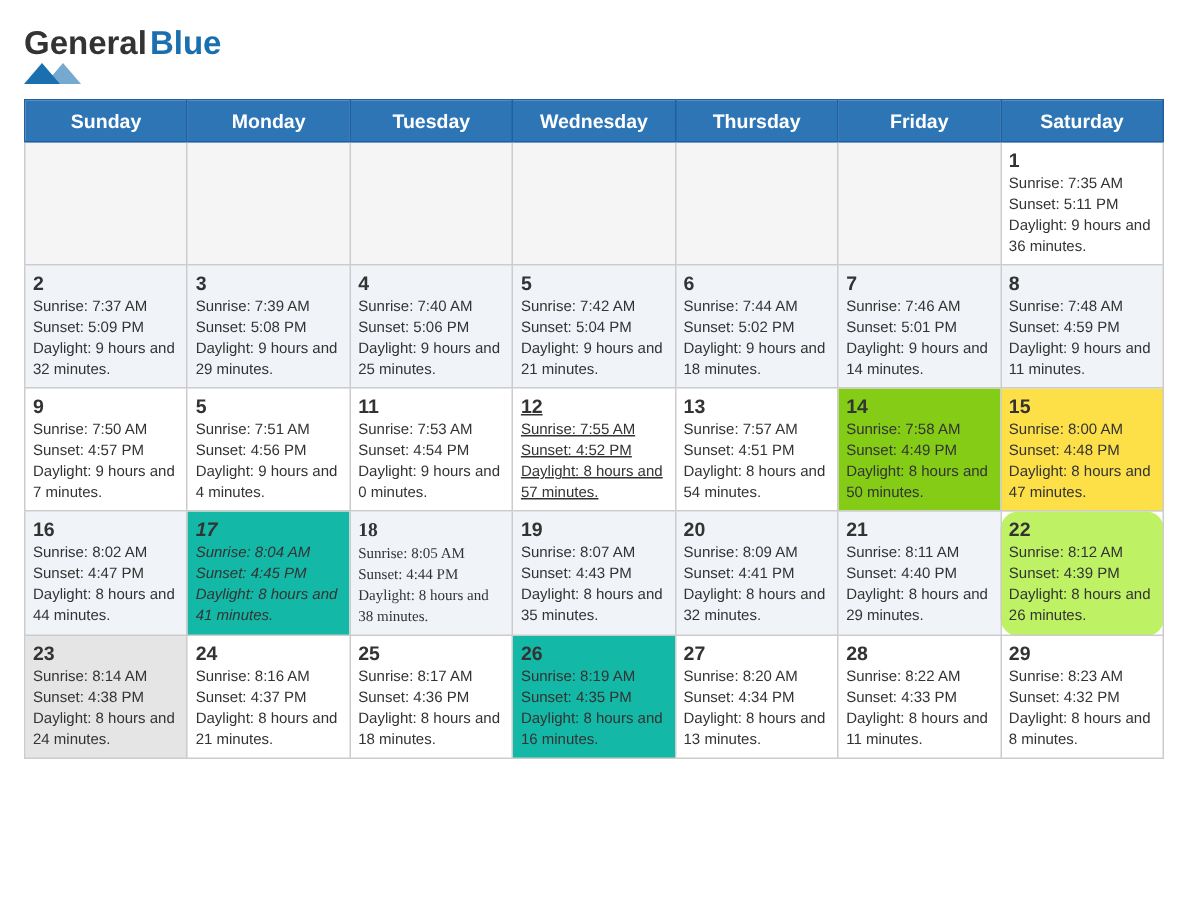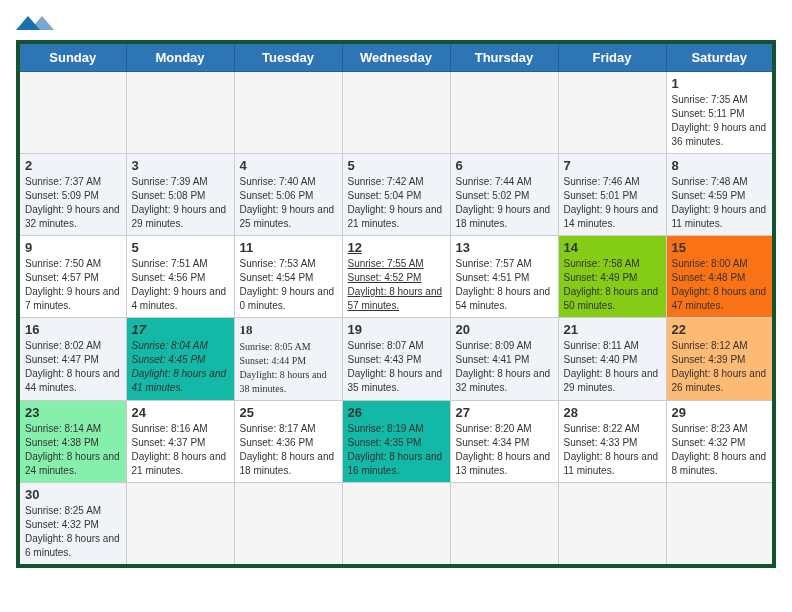--- a/index.html
+++ b/index.html
@@ -29,21 +29,21 @@
       font-weight: bold;
       color: #333;
     }
     .location {
       font-size: 14px;
       color: #555;
     }
     .calendar {
       width: 100%;
       border-collapse: collapse;
-      border: 4px solid #14532d;
+      border: 1px solid #14532d;
       padding-left: 46px;
     }
     .calendar th {
       background: #2e75b6;
       color: #fff;
       font-size: 13px;
       font-weight: bold;
       text-align: center;
       padding: 6px 4px;
       border: 1px solid #2060a0;
@@ -76,20 +76,24 @@
     }
     tr:nth-child(even) td:not(.empty) {
       background: #f0f4f8;
     }
   </style>
 </head>
 <body>
 
 <div class="header">
   <div class="logo">
+    <div style="display:flex;align-items:center;gap:2px;">
+      <span style="font-size:22px;font-weight:bold;color:#333;">General</span>
+      <span style="font-size:22px;font-weight:bold;color:#1a6faf;">Blue</span>
+    </div>
     <svg width="50" height="14" viewBox="0 0 50 14">
       <polygon points="0,14 12,0 24,14" fill="#1a6faf"></polygon>
       <polygon points="14,14 26,0 38,14" fill="#1a6faf" opacity="0.6"></polygon>
     </svg>
   </div>
   <div class="title-block">
     <div class="month-title"></div>
     <div class="location"></div>
   </div>
 </div>
@@ -167,21 +171,21 @@
           <div class="day-info">Sunrise: 7:55 AM<br>Sunset: 4:52 PM<br>Daylight: 8 hours and 57 minutes.</div>
         </td>
         <td style="background: rgb(255, 255, 255);">
           <div class="day-number">13</div>
           <div class="day-info">Sunrise: 7:57 AM<br>Sunset: 4:51 PM<br>Daylight: 8 hours and 54 minutes.</div>
         </td>
         <td style="background: #84cc16;">
           <div class="day-number">14</div>
           <div class="day-info">Sunrise: 7:58 AM<br>Sunset: 4:49 PM<br>Daylight: 8 hours and 50 minutes.</div>
         </td>
-        <td style="background: #f97316; margin-left: 39px;">
+        <td style="background: #fde047; margin-left: 39px;">
           <div class="day-number">15</div>
           <div class="day-info">Sunrise: 8:00 AM<br>Sunset: 4:48 PM<br>Daylight: 8 hours and 47 minutes.</div>
         </td>
       </tr>
       <tr>
         <td style="background: rgb(240, 244, 248);">
           <div class="day-number">16</div>
           <div class="day-info">Sunrise: 8:02 AM<br>Sunset: 4:47 PM<br>Daylight: 8 hours and 44 minutes.</div>
         </td>
         <td style="background: #14b8a6; font-style: italic;">
@@ -197,27 +201,27 @@
           <div class="day-info">Sunrise: 8:07 AM<br>Sunset: 4:43 PM<br>Daylight: 8 hours and 35 minutes.</div>
         </td>
         <td style="background: rgb(240, 244, 248);">
           <div class="day-number">20</div>
           <div class="day-info">Sunrise: 8:09 AM<br>Sunset: 4:41 PM<br>Daylight: 8 hours and 32 minutes.</div>
         </td>
         <td style="background: rgb(240, 244, 248);">
           <div class="day-number">21</div>
           <div class="day-info">Sunrise: 8:11 AM<br>Sunset: 4:40 PM<br>Daylight: 8 hours and 29 minutes.</div>
         </td>
-        <td style="background: #fdba74;">
+        <td style="background: #bef264; border-radius: 12px;">
           <div class="day-number">22</div>
           <div class="day-info">Sunrise: 8:12 AM<br>Sunset: 4:39 PM<br>Daylight: 8 hours and 26 minutes.</div>
         </td>
       </tr>
       <tr>
-        <td style="background: #86efac;">
+        <td style="background: #e5e5e5;">
           <div class="day-number">23</div>
           <div class="day-info">Sunrise: 8:14 AM<br>Sunset: 4:38 PM<br>Daylight: 8 hours and 24 minutes.</div>
         </td>
         <td style="background: rgb(255, 255, 255);">
           <div class="day-number">24</div>
           <div class="day-info">Sunrise: 8:16 AM<br>Sunset: 4:37 PM<br>Daylight: 8 hours and 21 minutes.</div>
         </td>
         <td style="background: rgb(255, 255, 255);">
           <div class="day-number">25</div>
           <div class="day-info">Sunrise: 8:17 AM<br>Sunset: 4:36 PM<br>Daylight: 8 hours and 18 minutes.</div>
@@ -231,27 +235,15 @@
           <div class="day-info">Sunrise: 8:20 AM<br>Sunset: 4:34 PM<br>Daylight: 8 hours and 13 minutes.</div>
         </td>
         <td style="background: rgb(255, 255, 255);">
           <div class="day-number">28</div>
           <div class="day-info">Sunrise: 8:22 AM<br>Sunset: 4:33 PM<br>Daylight: 8 hours and 11 minutes.</div>
         </td>
         <td style="background: rgb(255, 255, 255);">
           <div class="day-number">29</div>
           <div class="day-info">Sunrise: 8:23 AM<br>Sunset: 4:32 PM<br>Daylight: 8 hours and 8 minutes.</div>
         </td>
-      </tr>
-      <tr>
-        <td style="background: rgb(240, 244, 248);">
-          <div class="day-number">30</div>
-          <div class="day-info">Sunrise: 8:25 AM<br>Sunset: 4:32 PM<br>Daylight: 8 hours and 6 minutes.</div>
-        </td>
-        <td class="empty" style="background: rgb(245, 245, 245);"></td>
-        <td class="empty" style="background: rgb(245, 245, 245);"></td>
-        <td class="empty" style="background: rgb(245, 245, 245);"></td>
-        <td class="empty" style="background: rgb(245, 245, 245);"></td>
-        <td class="empty" style="background: rgb(245, 245, 245);"></td>
-        <td class="empty" style="background: rgb(245, 245, 245);"></td>
       </tr>
     </tbody>
 </table>
 
 </body></html>

